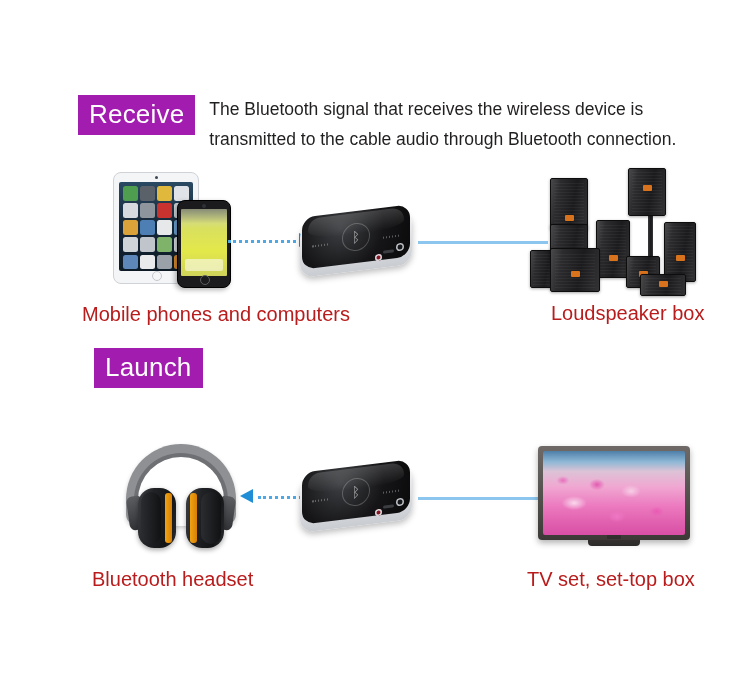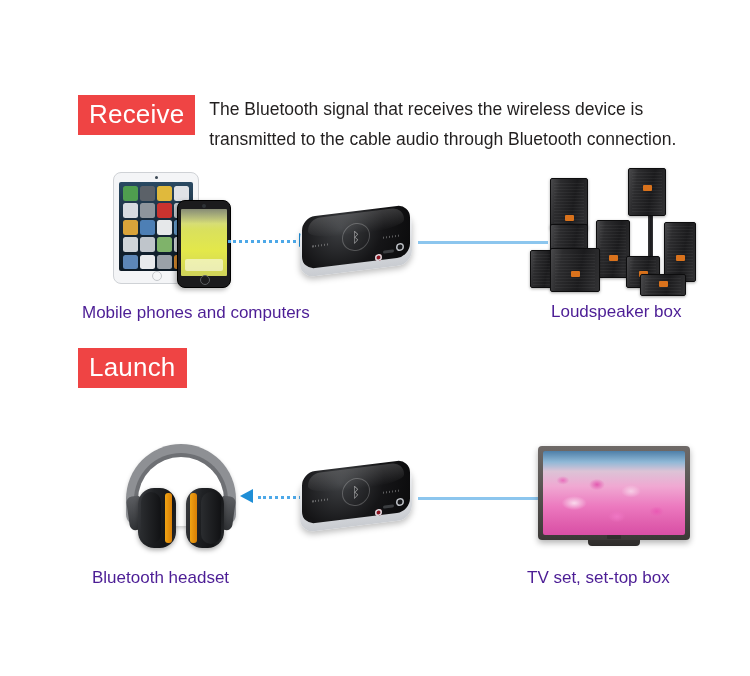--- a/index.html
+++ b/index.html
@@ -23,46 +23,46 @@
   }
 
   
   .headrow {
     position: absolute;
     display: flex;
     align-items: flex-start;
   }
   .badge {
     display: inline-block;
-    background: #ef4444;
+    background: #a21caf;
     color: #ffffff;
     font-size: 26px;
     line-height: 34px;
     padding: 2px 11px 4px 11px;
     letter-spacing: 0.2px;
     white-space: nowrap;
     font-weight: 400;
   }
   .headtext {
     font-size: 17.5px;
     line-height: 30px;
     color: #221f1f;
     margin-left: 11px;
     white-space: pre-line;
   }
   #receive-head { left: 78px; top: 95px; }
   #receive-head .headtext { margin-top: -1px; margin-left: 14px; }
-  #launch-head { left: 78px; top: 348px; align-items: flex-end; }
+  #launch-head { left: 94px; top: 348px; align-items: flex-end; }
   #launch-head .headtext { margin-top: -1px; margin-left: 13px; }
 
   
   .caption {
     position: absolute;
-    font-size: 17px;
-    color: #4c1d95;
+    font-size: 20px;
+    color: #b91c1c;
     white-space: nowrap;
   }
   #cap-phones   { left: 82px;  top: 303px; }
   #cap-speakers { left: 551px; top: 302px; }
   #cap-headset  { left: 92px;  top: 568px; text-align: center; }
   #cap-tv       { left: 527px; top: 568px; }
 
   
   .conn { position: absolute; }
   .dotline {

